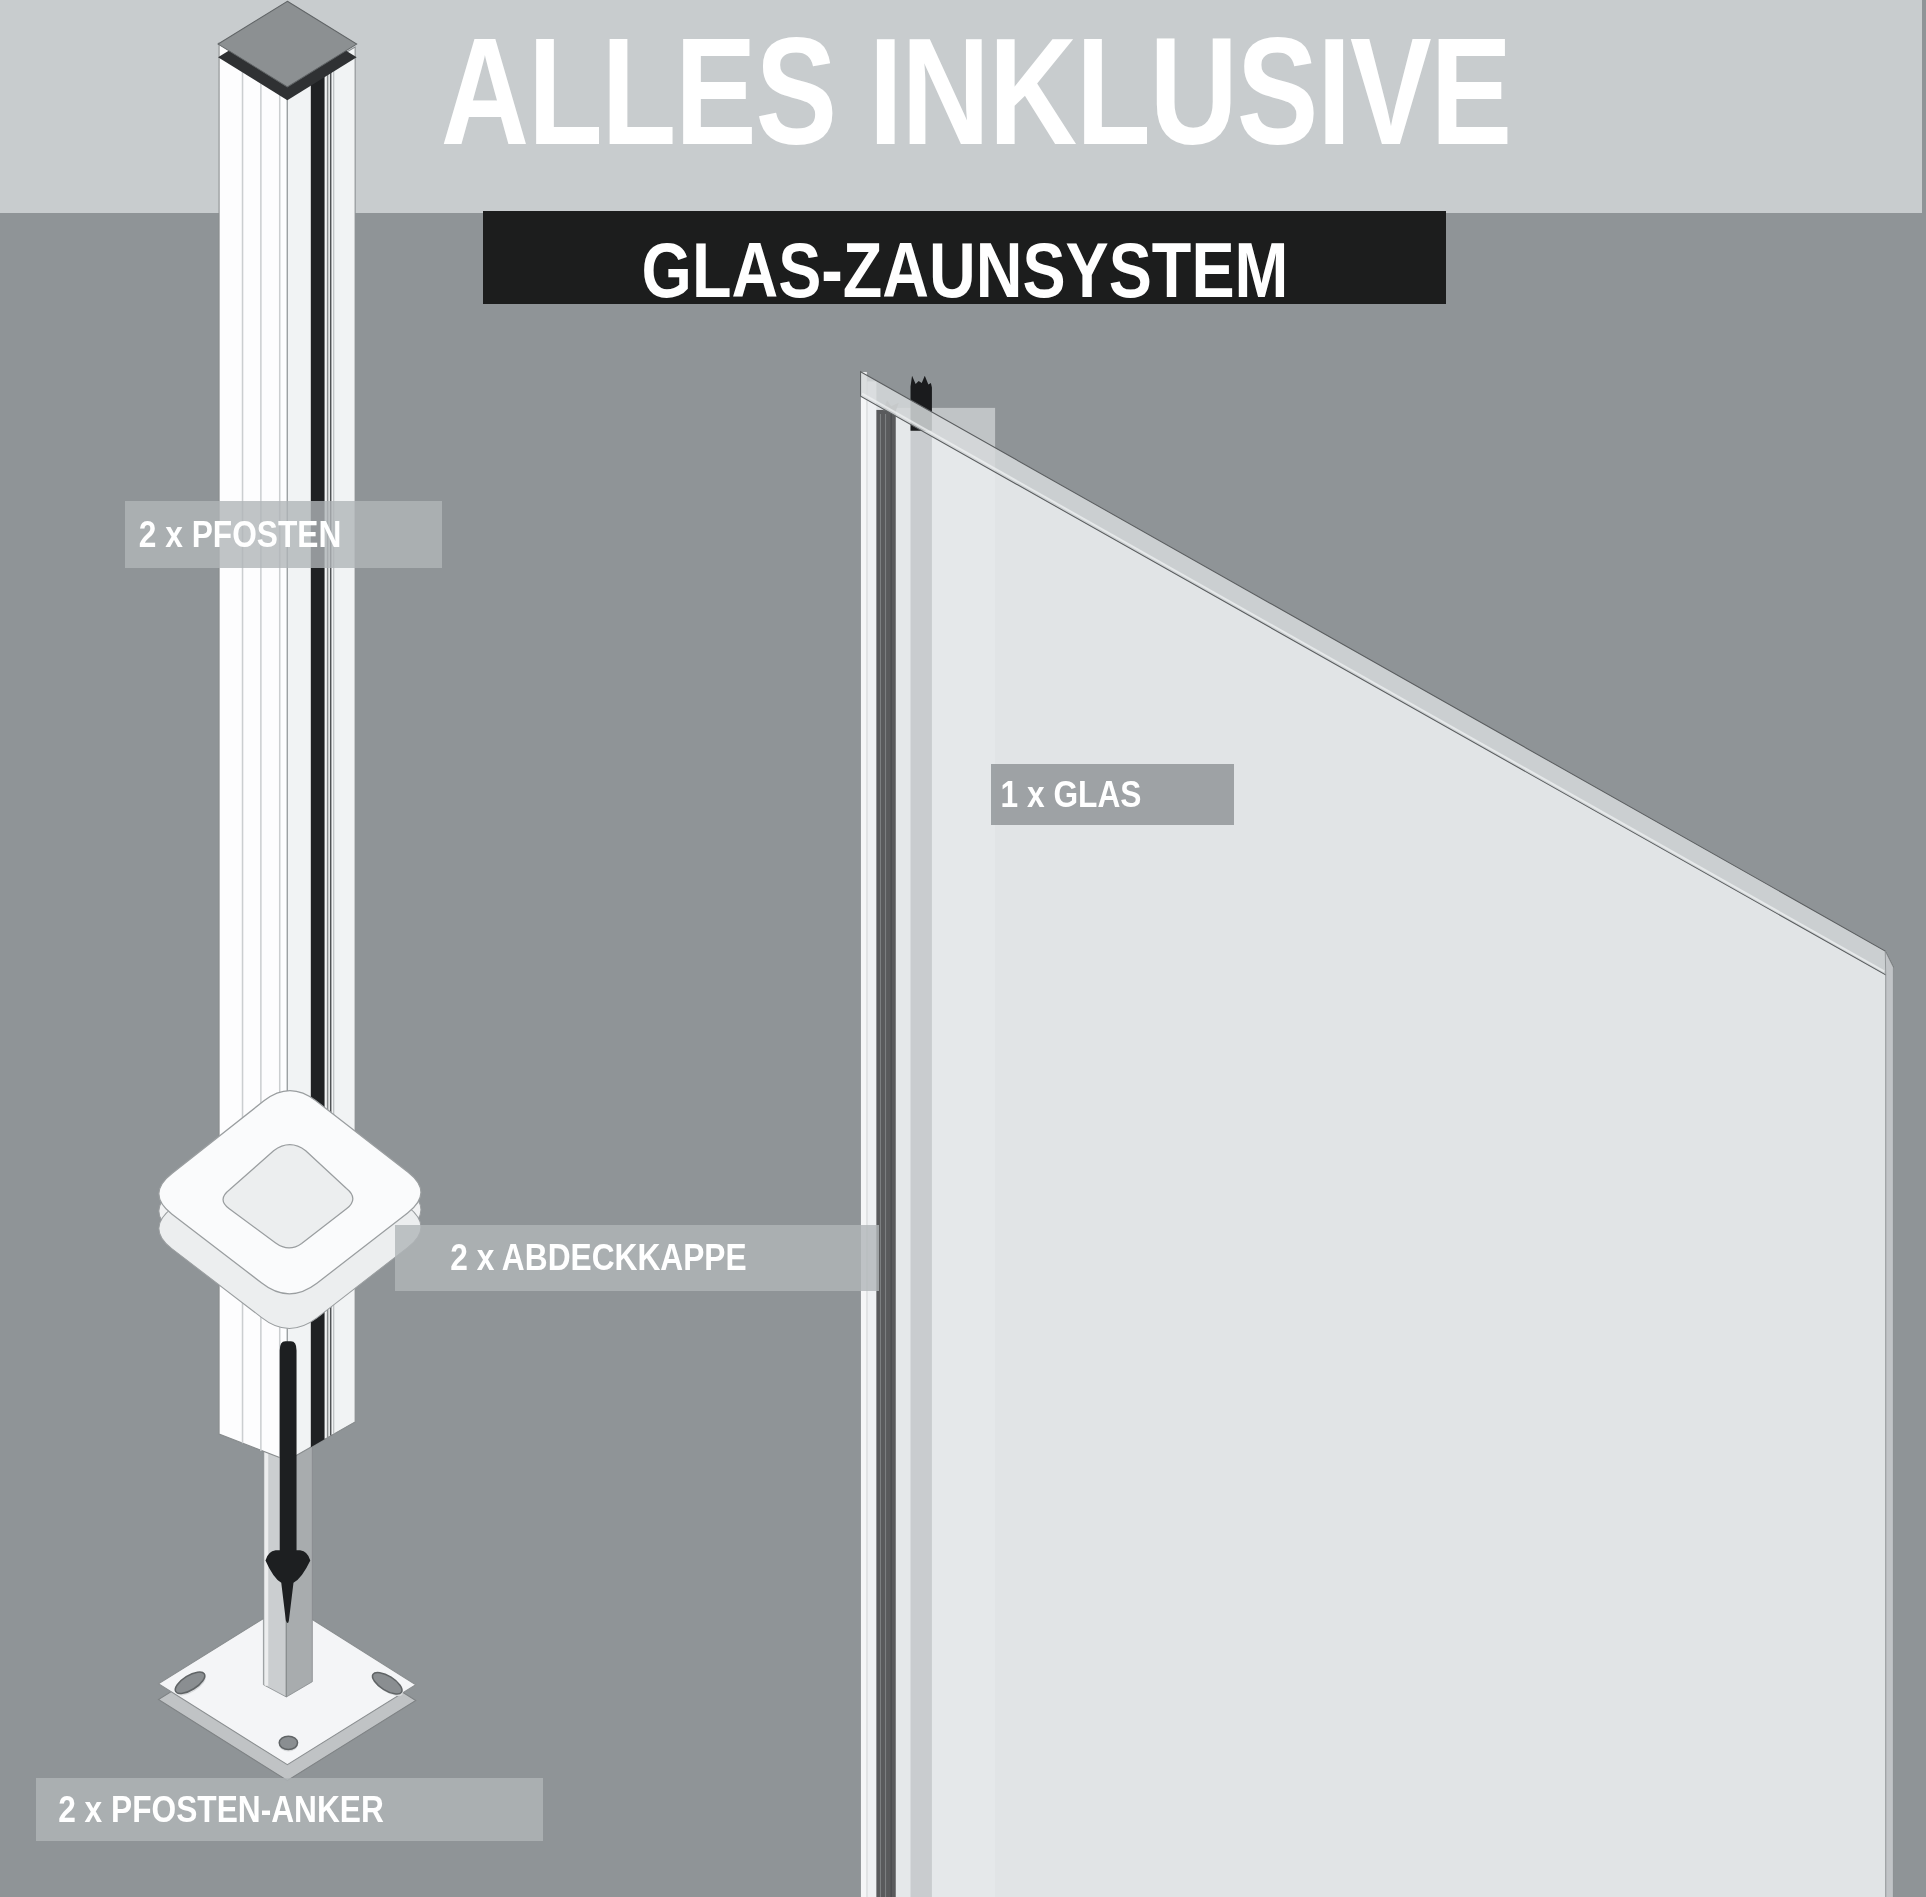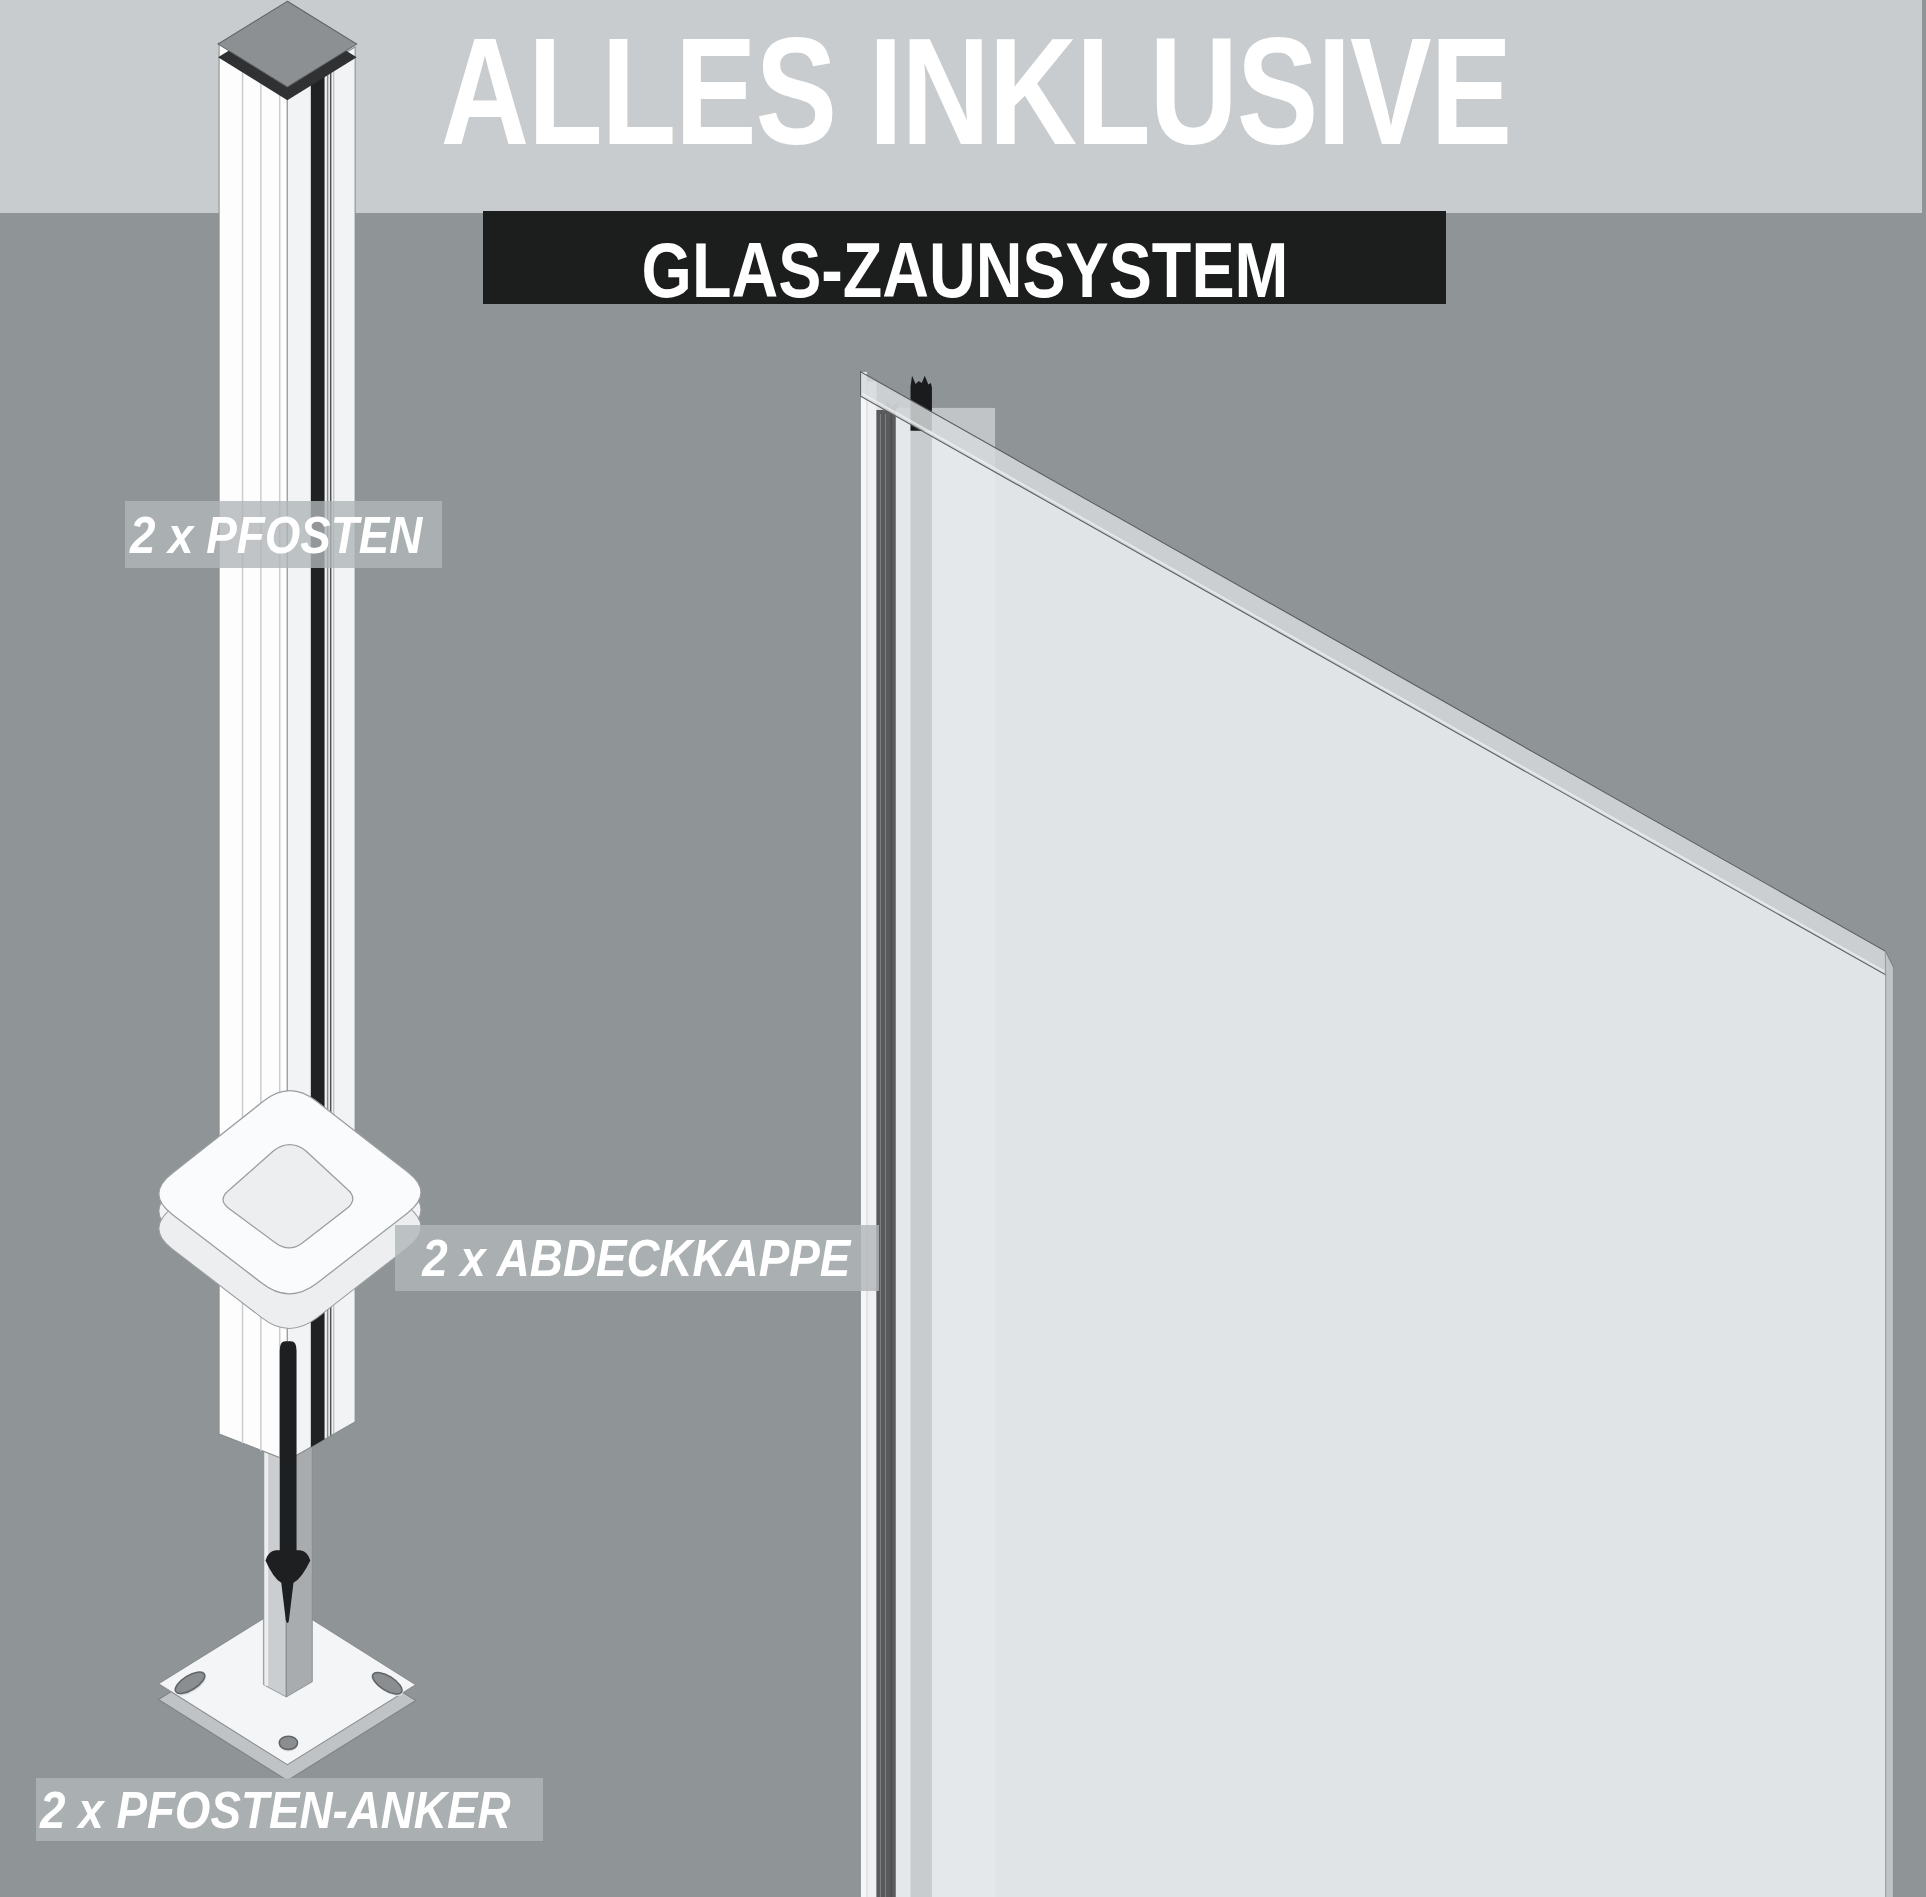--- a/index.html
+++ b/index.html
@@ -32,23 +32,23 @@
     color:var(--text-light,#FFFFFF);
     font-size:77px;font-weight:bold;white-space:nowrap;
   }
   .subtitle-banner .squeeze{display:inline-block;transform:scaleX(0.84);transform-origin:center;}
 
   svg.illu{position:absolute;left:0;top:0;width:1926px;height:1898px;}
 
   .part-label{
     position:absolute;
     background:var(--label-bg,rgba(176,181,184,0.80));
-    display:flex;align-items:center;justify-content:flex-end;
+    display:flex;align-items:center;justify-content:flex-start;
     color:var(--text-light,#FFFFFF);
-    font-size:52px;font-weight:bold;white-space:nowrap;font-style:italic;
+    font-size:36px;font-weight:bold;white-space:nowrap;
   }
   .part-label .squeeze{display:inline-block;transform:scaleX(0.88);transform-origin:center;}
   #label-posts{left:125px;top:501px;width:317px;height:67px;}
   #label-caps{left:395px;top:1225px;width:449px;height:66px;padding-left:35px;}
   #label-glass{
     left:991px;top:764px;width:243px;height:61px;
     background:var(--glass-label-bg,rgba(148,153,156,0.88));
   }
   #label-anchors{left:36px;top:1778px;width:507px;height:63px;}
 </style>
@@ -159,19 +159,22 @@
   </svg>
 
   <div class="part-label" id="label-posts">
       <span class="squeeze">2 x PFOSTEN</span>
     </div>
 
   <div class="part-label" id="label-caps">
       <span class="squeeze">2 x ABDECKKAPPE</span>
     </div>
 
+  <div class="part-label" id="label-glass">
+      <span class="squeeze">1 x GLAS</span>
+    </div>
 
   <div class="part-label" id="label-anchors">
       <span class="squeeze">2 x PFOSTEN-ANKER</span>
     </div>
 
 </div>
 
 
 </body></html>

